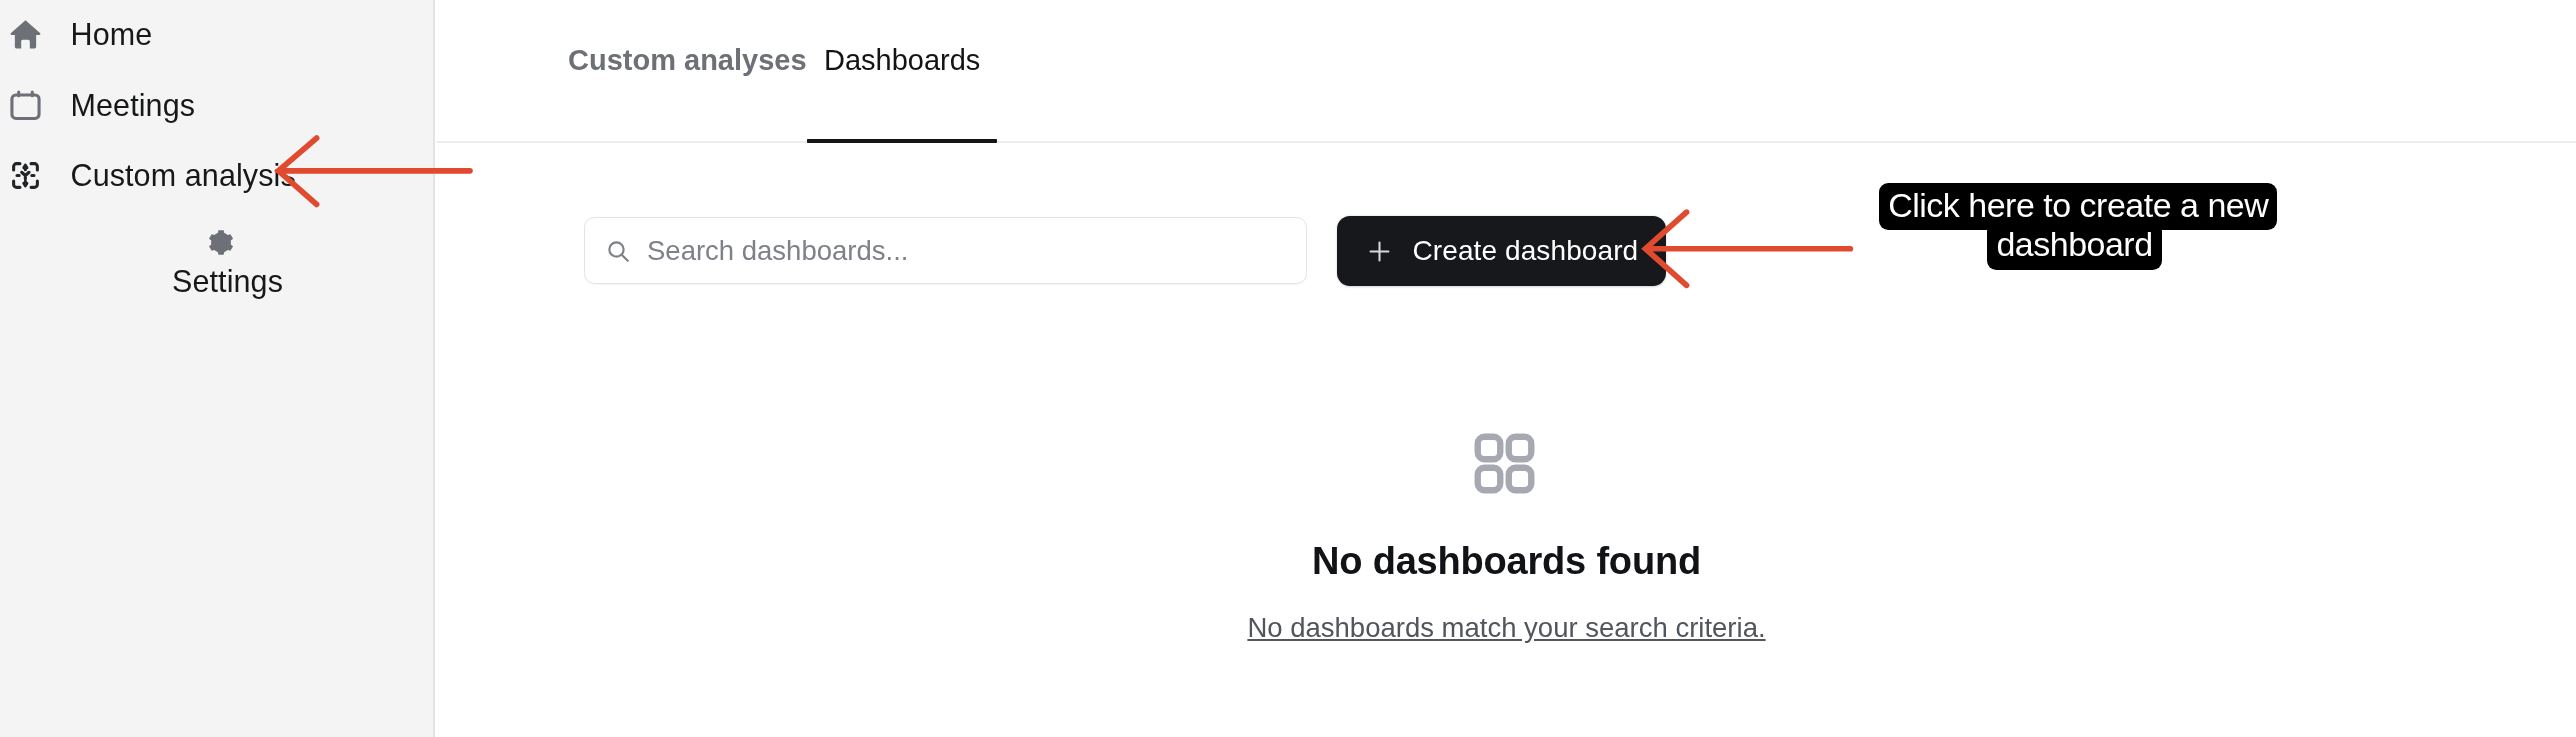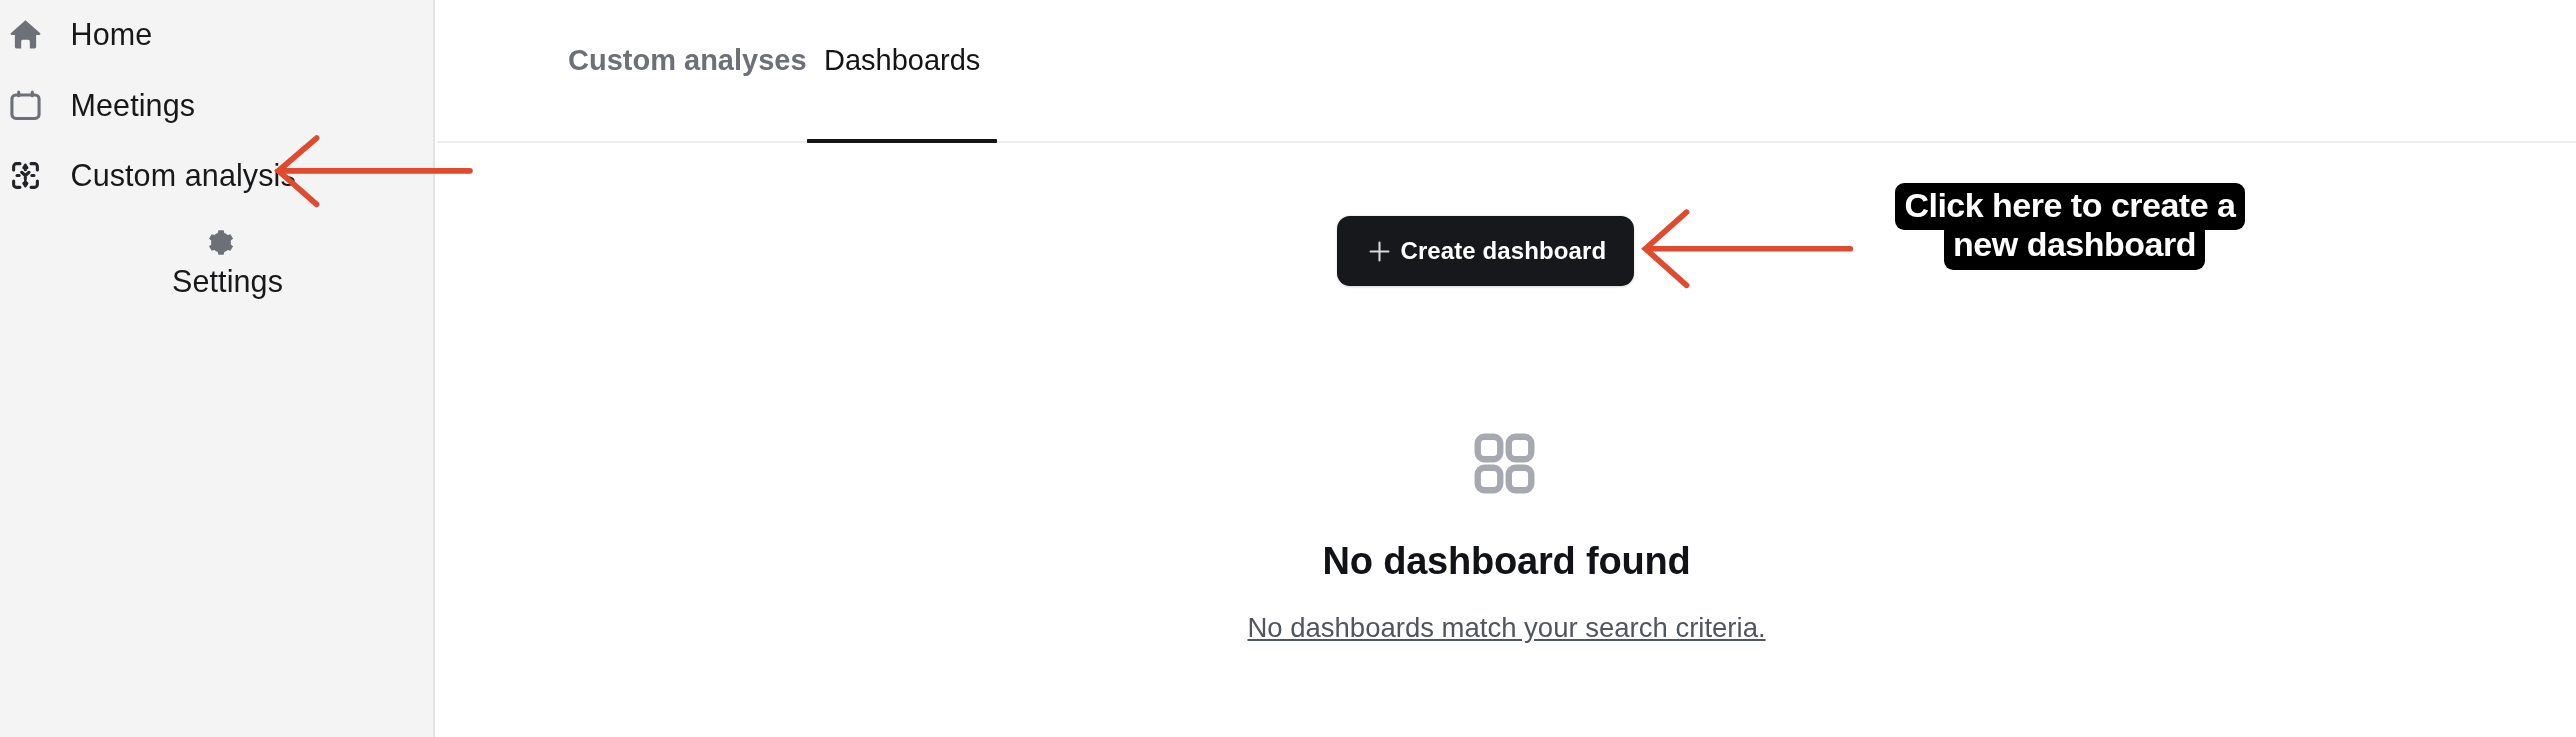--- a/index.html
+++ b/index.html
@@ -89,22 +89,22 @@
     position: absolute; left: 900px; top: 216px;
     height: 70px; padding: 0 27.5px;
     background: #17181b;
     border: none; border-radius: 13px;
     display: flex; align-items: center;
     cursor: pointer;
     box-shadow: 0 0.8px 2.3px rgba(0,0,0,0.18);
   }
   #plus-icon { width: 29px; height: 29px; flex: 0 0 auto; display:flex; }
   #create-label {
-    color: #ffffff; font-size: 24px; font-weight: 700;
-    margin-left: 7px; white-space: nowrap; letter-spacing: 0.1px;
+    color: #ffffff; font-size: 28px; font-weight: 400;
+    margin-left: 19px; white-space: nowrap; letter-spacing: 0.1px;
   }
 
   
   #empty {
     position: absolute; left: 0; top: 427px;
     width: 2139px;
     display: flex; flex-direction: column; align-items: center;
   }
   #empty-icon { width: 73px; height: 73px; margin-left: -4.6px; }
   #empty-title {
@@ -122,21 +122,21 @@
   #arrow-sidebar { left: 267px; top: 128px; width: 206px; height: 88px; }
   #arrow-create  { left: 1633px; top: 200px; width: 229px; height: 99px; }
 
   #anno-callout {
     position: absolute; left: 1879px; top: 186px;
     width: 391px;
     text-align: center;
     pointer-events: none;
   }
   #anno-callout .anno-text {
-    font-size: 34px; font-weight: 700; line-height: 1.16;
+    font-size: 34px; font-weight: 400; line-height: 1.16;
     color: #ffffff;
     background: #000000;
     -webkit-box-decoration-break: clone;
     box-decoration-break: clone;
     padding: 3.1px 9.2px 6.1px 9.2px;
     border-radius: 9.2px;
     letter-spacing: -0.5px;
   }
 </style>
 </head>
@@ -197,40 +197,49 @@
     <div id="tabstrip">
       <div class="tab inactive" style="left:114px;">
         <span class="tab-label">Custom analyses</span>
       </div>
       <div class="tab active" style="left:370px;">
         <span class="tab-label">Dashboards</span>
         <span class="tab-underline"></span>
       </div>
     </div>
 
+    <div id="search-wrap">
+      <span id="search-icon">
+        <svg width="26" height="26" viewBox="0 0 24 24" fill="none" stroke="#7e8189" stroke-width="2" stroke-linecap="round">
+          <circle cx="10.6" cy="10.6" r="6.6"></circle>
+          <path d="M15.6 15.6 21 21"></path>
+        </svg>
+      </span>
+      <input id="search-input" type="text" autocomplete="off" placeholder="Search dashboards..." value="" style="">
+    </div>
 
     <button id="create-btn">
       <span id="plus-icon">
         <svg width="29" height="29" viewBox="0 0 24 24" fill="none" stroke="#d8d9dc" stroke-width="1.7" stroke-linecap="round">
           <path d="M12 4.6v14.8M4.6 12h14.8"></path>
         </svg>
       </span>
       <span id="create-label">Create dashboard</span>
     </button>
 
     <div id="empty">
       <span id="empty-icon">
         <svg width="73" height="73" viewBox="0 0 24 24" fill="none" stroke="#a6a9b1" stroke-width="2.1">
           <rect x="3.2" y="3.2" width="7.4" height="7.4" rx="2.2"></rect>
           <rect x="13.4" y="3.2" width="7.4" height="7.4" rx="2.2"></rect>
           <rect x="3.2" y="13.4" width="7.4" height="7.4" rx="2.2"></rect>
           <rect x="13.4" y="13.4" width="7.4" height="7.4" rx="2.2"></rect>
         </svg>
       </span>
-      <h2 id="empty-title">No dashboard found</h2>
+      <h2 id="empty-title">No dashboards found</h2>
       <p id="empty-sub">No dashboards match your search criteria.</p>
     </div>
 
   </section>
 
   <svg id="arrow-sidebar" class="anno-arrow" viewBox="0 0 270 115">
     <g stroke="#e04a2f" stroke-width="7.5" fill="none" stroke-linecap="round">
       <path d="M16 56 H266"></path>
       <path d="M65 13 L15 56 L65 100"></path>
     </g>

